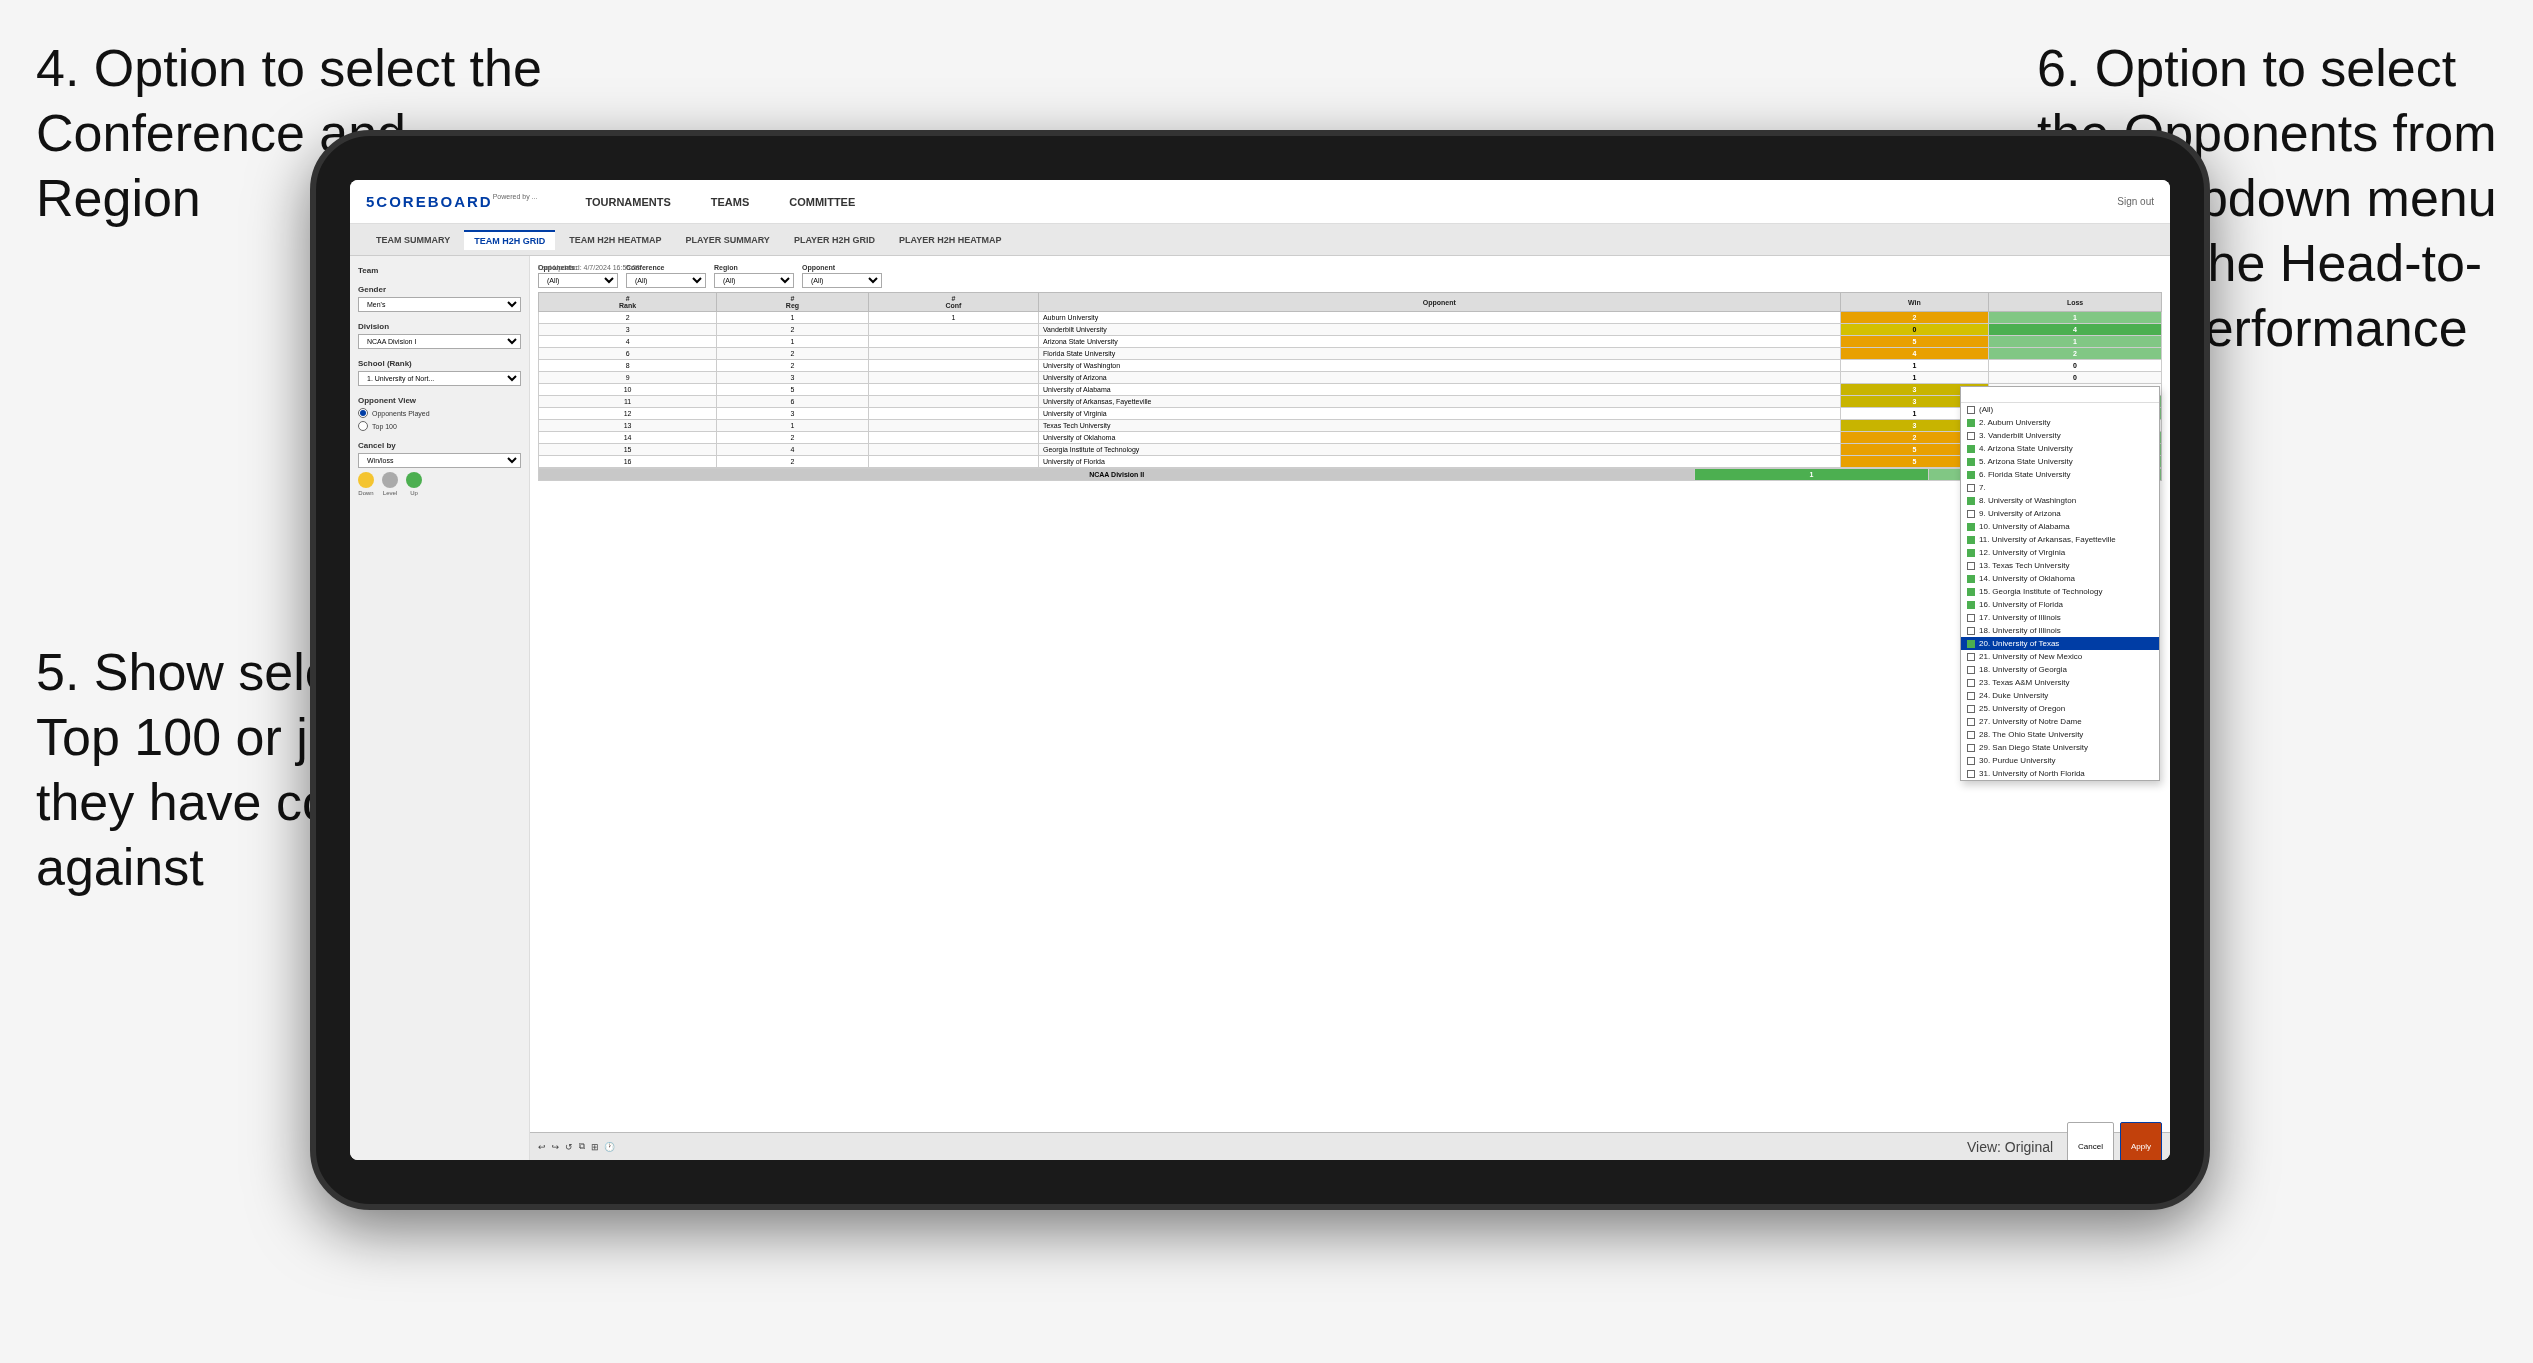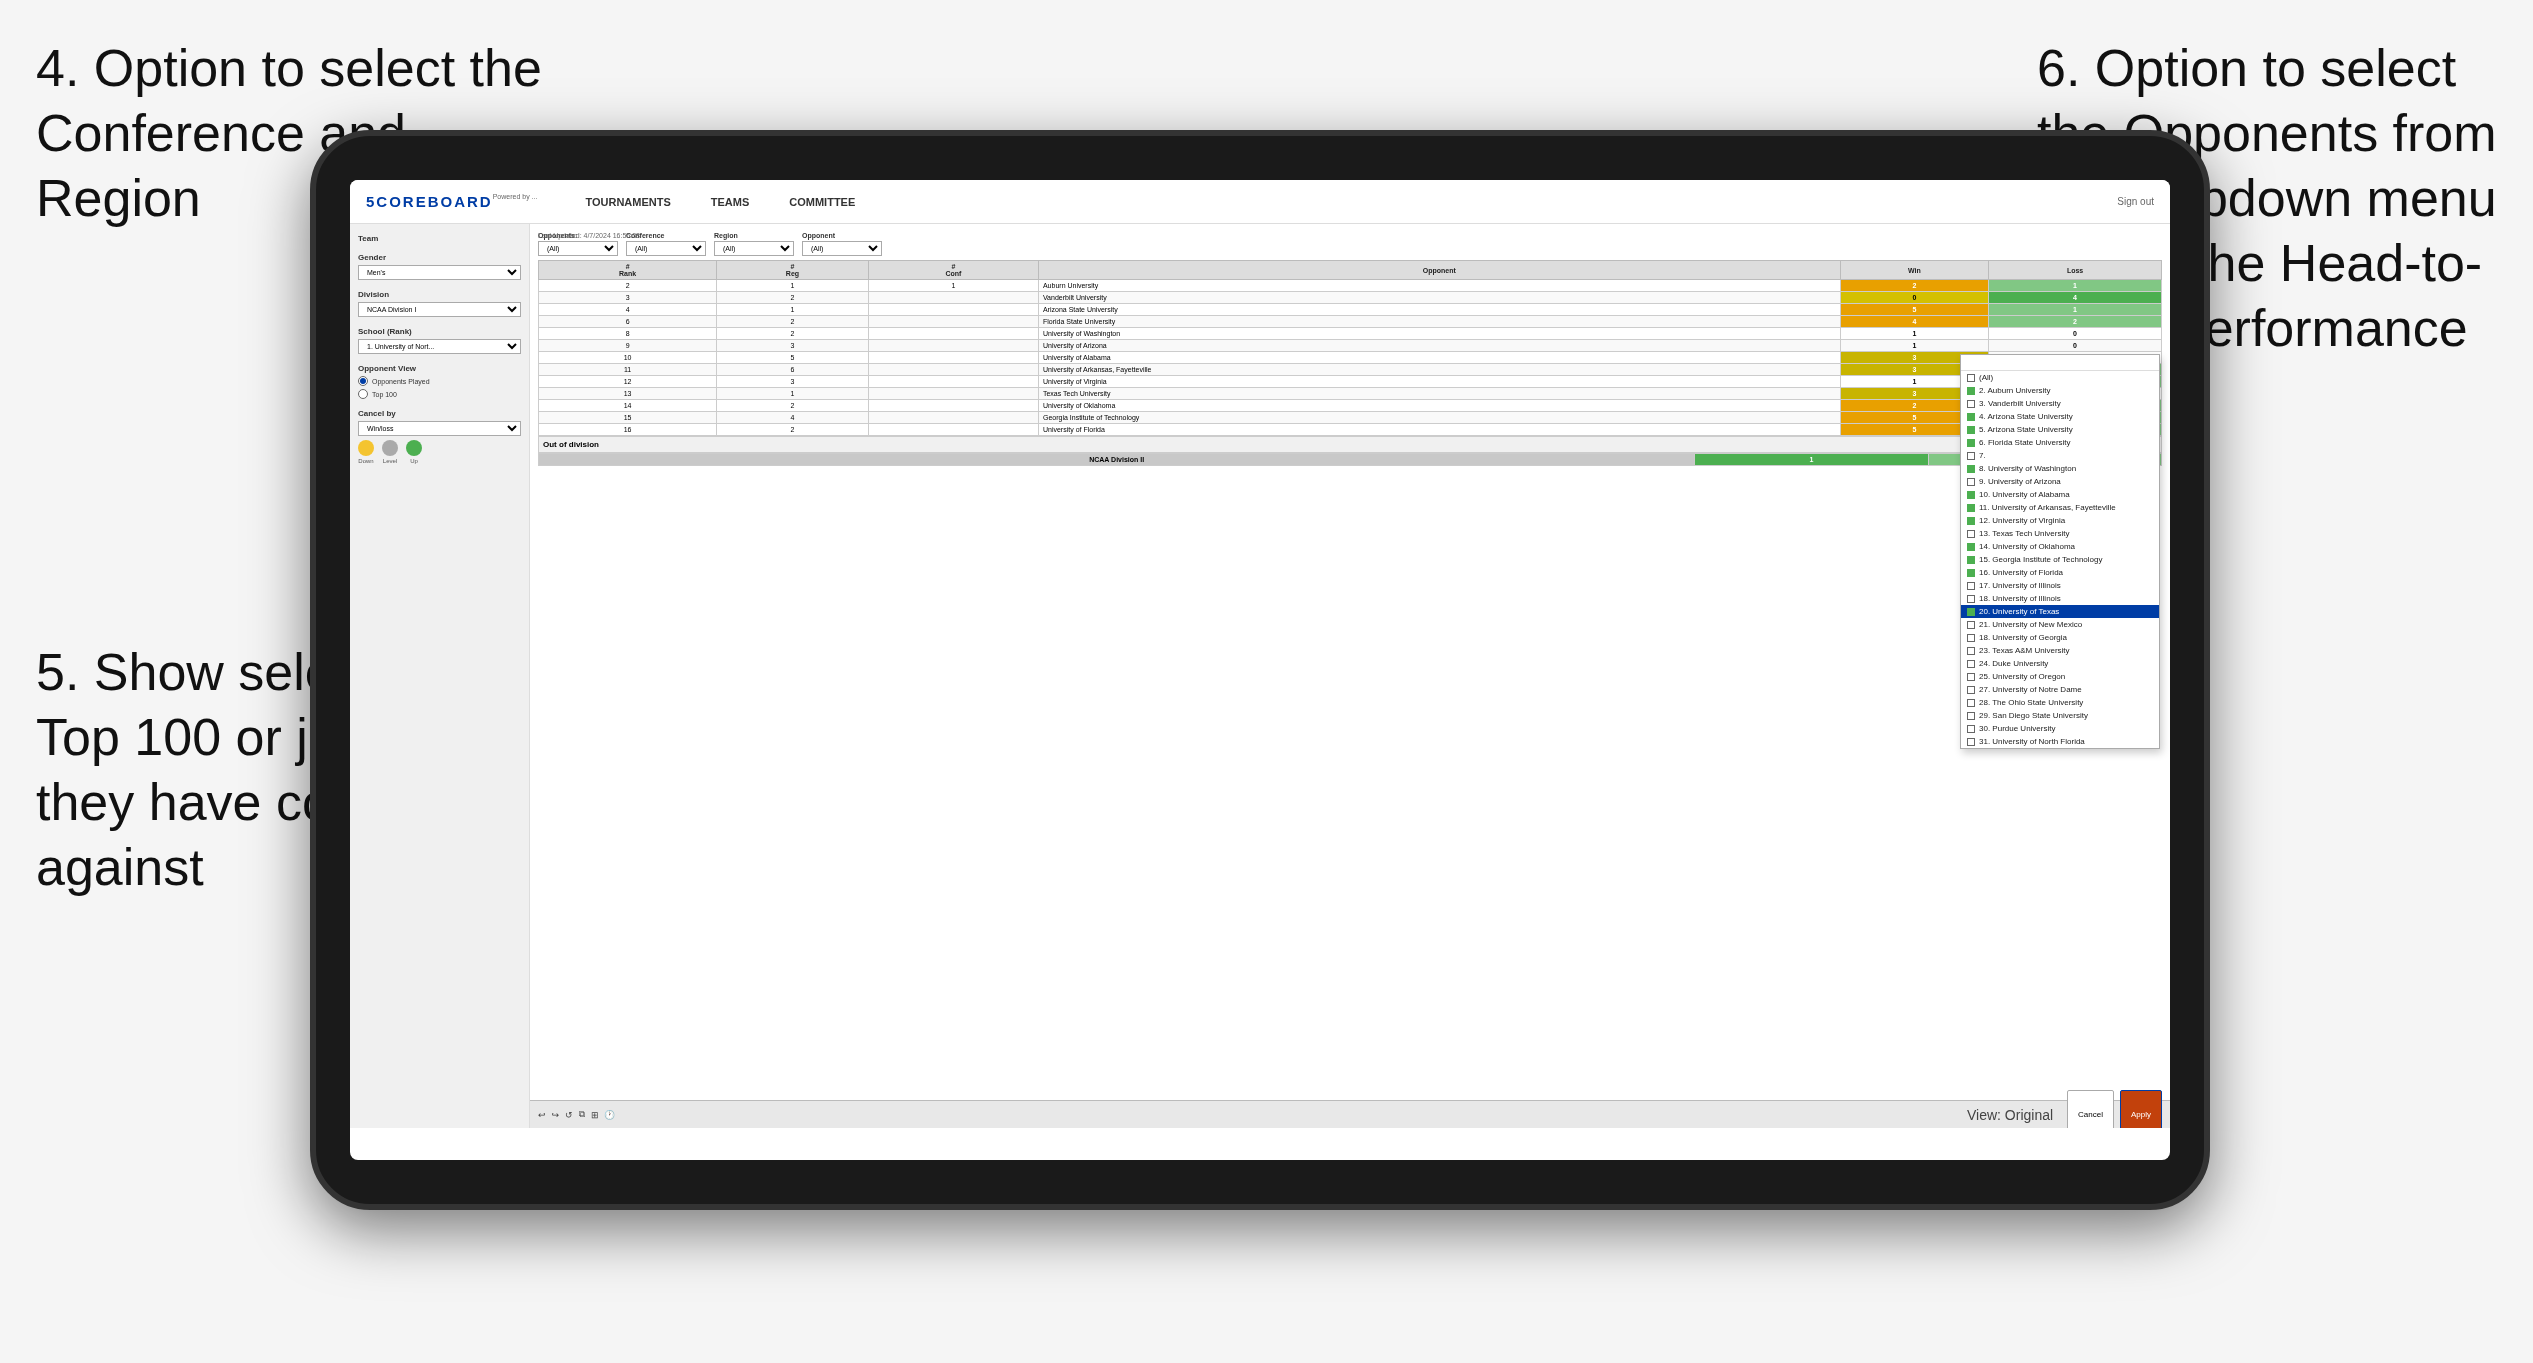--- a/index.html
+++ b/index.html
@@ -484,20 +484,28 @@
       <div class="logo-area">
         <span class="logo-text">5COREBOARD</span>
         <span class="logo-sub">Powered by ...</span>
       </div>
       <span class="nav-item">TOURNAMENTS</span>
       <span class="nav-item">TEAMS</span>
       <span class="nav-item">COMMITTEE</span>
       <span class="nav-signout">Sign out</span>
     </div>
 
+    <div class="sub-nav">
+      <span class="sub-nav-item">TEAM SUMMARY</span>
+      <span class="sub-nav-item active">TEAM H2H GRID</span>
+      <span class="sub-nav-item">TEAM H2H HEATMAP</span>
+      <span class="sub-nav-item">PLAYER SUMMARY</span>
+      <span class="sub-nav-item">PLAYER H2H GRID</span>
+      <span class="sub-nav-item">PLAYER H2H HEATMAP</span>
+    </div>
 
     <div class="main-content">
 
       <div class="left-panel">
         <div class="panel-section">
           <div class="panel-label">Team</div>
         </div>
         <div class="panel-section">
           <div class="panel-label">Gender</div>
           <select class="panel-select">
@@ -695,21 +703,20 @@
       <td style="text-align:center">16</td>
       <td style="text-align:center">2</td>
       <td style="text-align:center"></td>
       <td>University of Florida</td>
       <td class="win-cell win-high">5</td>
       <td class="win-cell loss-zero">1</td>
     </tr>
             </tbody>
         </table>
 
-        <div class="out-of-div-header">Out of division</div>
         <table class="h2h-table">
           <tbody>
             <tr>
               <td class="div2-label" colspan="4">NCAA Division II</td>
               <td class="win-cell loss-cell">1</td>
               <td class="win-cell loss-zero">0</td>
             </tr>
           </tbody>
         </table>
 

